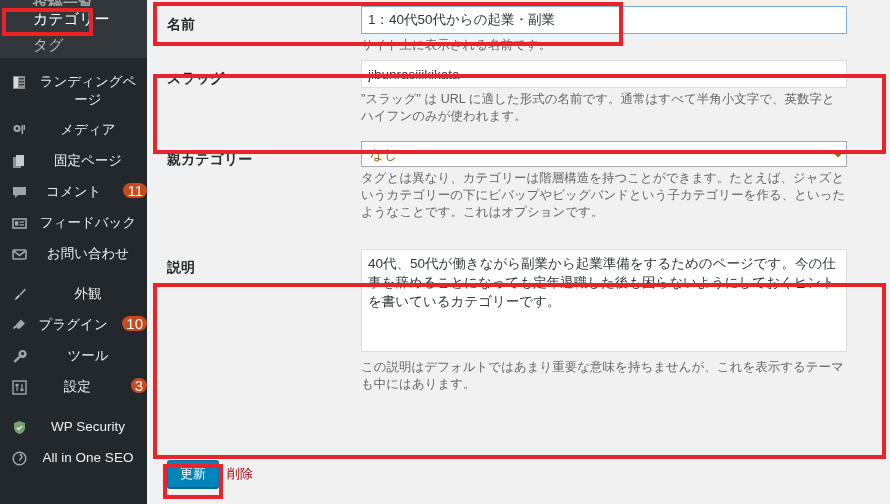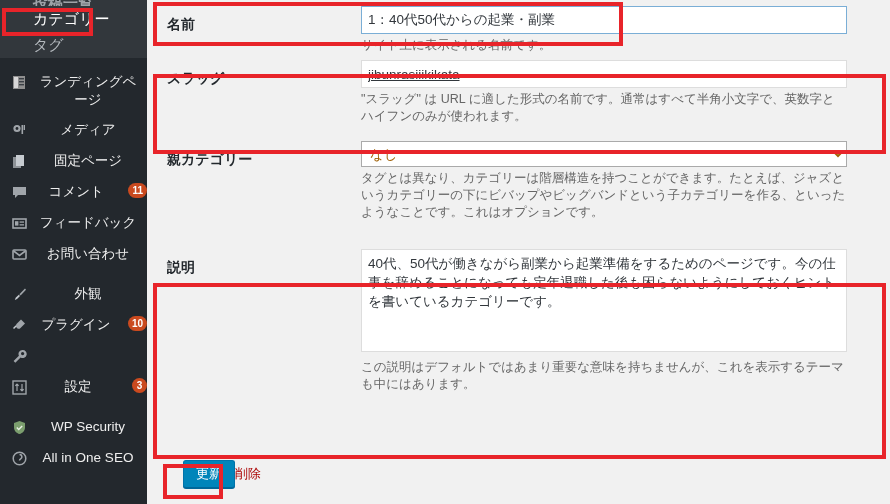--- a/index.html
+++ b/index.html
@@ -50,30 +50,30 @@
     margin-right: 8px;
     display: flex; align-items: center; justify-content: center;
     color: #a0a5aa;
   }
   .menu-item .ico svg { display: block; }
   .menu-item .mlabel { flex: 1 1 auto; padding-right: 8px; text-align: center; }
   .badge {
     display: inline-block;
     background: #ca4a1f;
     color: #fff;
-    font-size: 10px;
+    font-size: 15px;
     line-height: 15px;
     min-width: 15px;
     height: 15px;
     padding: 0 4px;
     border-radius: 9px;
     text-align: center;
     margin-left: 5px;
     vertical-align: middle;
-    font-weight: bold;
+    font-weight: normal;
   }
 
   
   #main {
     flex: 1 1 auto;
     height: 504px;
     background: #f1f1f1;
     position: relative;
     padding-left: 6px;
   }
@@ -97,21 +97,21 @@
     width: 100%;
     font-family: "Liberation Sans", "DejaVu Sans", sans-serif;
     font-size: 13.5px;
     color: #32373c;
     padding: 4px 6px;
     border: 1px solid #7aaed6;
     background: #fff;
     outline: none;
   }
   input.txt { height: 28px; }
-  #slug-input { border-color: #ddd; text-decoration: underline; }
+  #slug-input { border-color: #ddd; }
   select.sel {
     width: 100%;
     height: 26px;
     font-family: "Liberation Sans", "DejaVu Sans", sans-serif;
     font-size: 13.5px;
     color: #a16207;
     padding: 2px 4px;
     border: 1px solid #aaa;
     background: #fff;
   }
@@ -133,21 +133,21 @@
   .annot {
     position: absolute;
     border: 4px solid #e8242a;
     pointer-events: none;
     z-index: 50;
   }
 
   
   .submit-area {
     position: absolute;
-    left: 22px;
+    left: 6px;
     top: 460px;
     display: flex;
     align-items: center;
     padding-left: 14px;
   }
   .btn-primary {
     background: #0085ba;
     border: 1px solid #0073aa;
     border-bottom-color: #006799;
     border-radius: 3px;
@@ -156,21 +156,21 @@
     font-size: 13px;
     padding: 4px 12px;
     height: 28px;
     cursor: pointer;
     box-shadow: 0 1px 0 #006799;
   }
   .link-delete {
     color: #a00;
     font-size: 13px;
     text-decoration: none;
-    margin-left: 0;
+    margin-left: 8px;
     cursor: pointer;
   }
 </style>
 </head>
 <body>
 
 <div id="app">
 
   <nav id="sidebar">
     <div class="submenu-block">
@@ -277,20 +277,21 @@
     </div>
 
 
     <div class="menu-item">
       <span class="ico">
         <svg width="15" height="15" viewBox="0 0 15 15">
             <path d="M10.5 1a4 4 0 00-3.6 5.7L1.6 12l1.7 1.7 5.3-5.3A4 4 0 1010.5 1z" fill="#a0a5aa"></path>
             <circle cx="10.6" cy="4.6" r="1.6" fill="#23282d"></circle>
           </svg>
       </span>
+      <span class="mlabel">ツール</span>
     </div>
 
     <div class="menu-item">
       <span class="ico">
         <svg width="15" height="15" viewBox="0 0 15 15">
             <rect x="1" y="1" width="13" height="13" fill="none" stroke="#a0a5aa" stroke-width="1.4"></rect>
             <path d="M5 11V4M5 4L3.4 5.8M5 4l1.6 1.8" stroke="#a0a5aa" stroke-width="1.2" fill="none"></path>
             <path d="M10 4v7M10 11l-1.6-1.8M10 11l1.6-1.8" stroke="#a0a5aa" stroke-width="1.2" fill="none"></path>
           </svg>
       </span>

